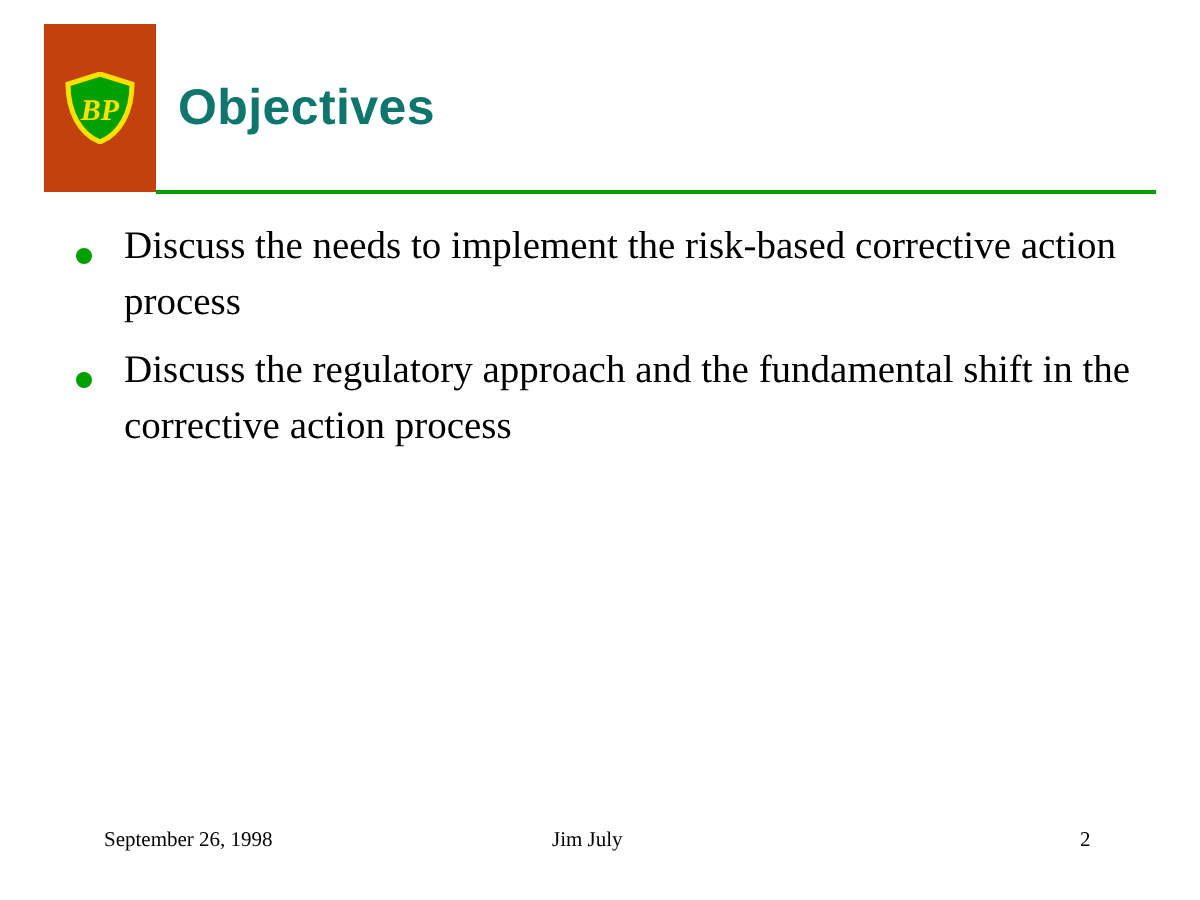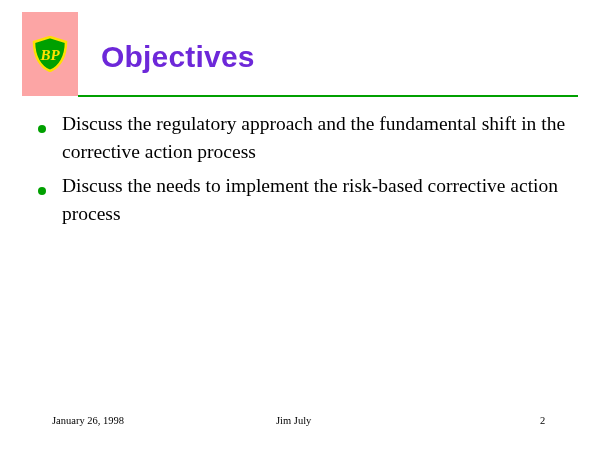--- a/index.html
+++ b/index.html
@@ -20,38 +20,38 @@
     background: #ffffff;
     box-sizing: border-box;
   }
   
   .logo-block {
     position: absolute;
     left: 22px;
     top: 12px;
     width: 56px;
     height: 84px;
-    background: #fca5a5;
+    background: #c2410c;
   }
   .logo-shield {
     position: absolute;
     left: 10px;
     top: 24px;
     width: 36px;
     height: 36px;
   }
   .logo-shield svg { display: block; }
   
   .title {
     position: absolute;
-    left: 101px;
+    left: 89px;
     top: 40px;
-    font-size: 30px;
+    font-size: 25px;
     font-weight: bold;
-    color: #6d28d9;
+    color: #0f766e;
     letter-spacing: 0.2px;
     font-family: "Liberation Sans", sans-serif;
     white-space: nowrap;
   }
   
   .title-rule {
     position: absolute;
     left: 78px;
     top: 95px;
     width: 500px;
@@ -130,27 +130,27 @@
       </svg>
     </div>
   </div>
 
   <div class="title">Objectives</div>
   <div class="title-rule"></div>
 
   <div class="bullets">
     <div class="bullet-row">
       <span class="bullet-marker"><span class="bullet-dot"></span></span>
-      <span class="bullet-text">Discuss the regulatory approach and the fundamental shift in the corrective action process</span>
+      <span class="bullet-text">Discuss the needs to implement the risk-based corrective action process</span>
     </div>
     <div class="bullet-row">
       <span class="bullet-marker"><span class="bullet-dot"></span></span>
-      <span class="bullet-text">Discuss the needs to implement the risk-based corrective action process</span>
+      <span class="bullet-text">Discuss the regulatory approach and the fundamental shift in the corrective action process</span>
     </div>
   </div>
 
   <div class="footer">
-    <span class="footer-date">January 26, 1998</span>
+    <span class="footer-date">September 26, 1998</span>
     <span class="footer-author">Jim July</span>
     <span class="footer-page">2</span>
   </div>
 
 </div>
 
 </body></html>

